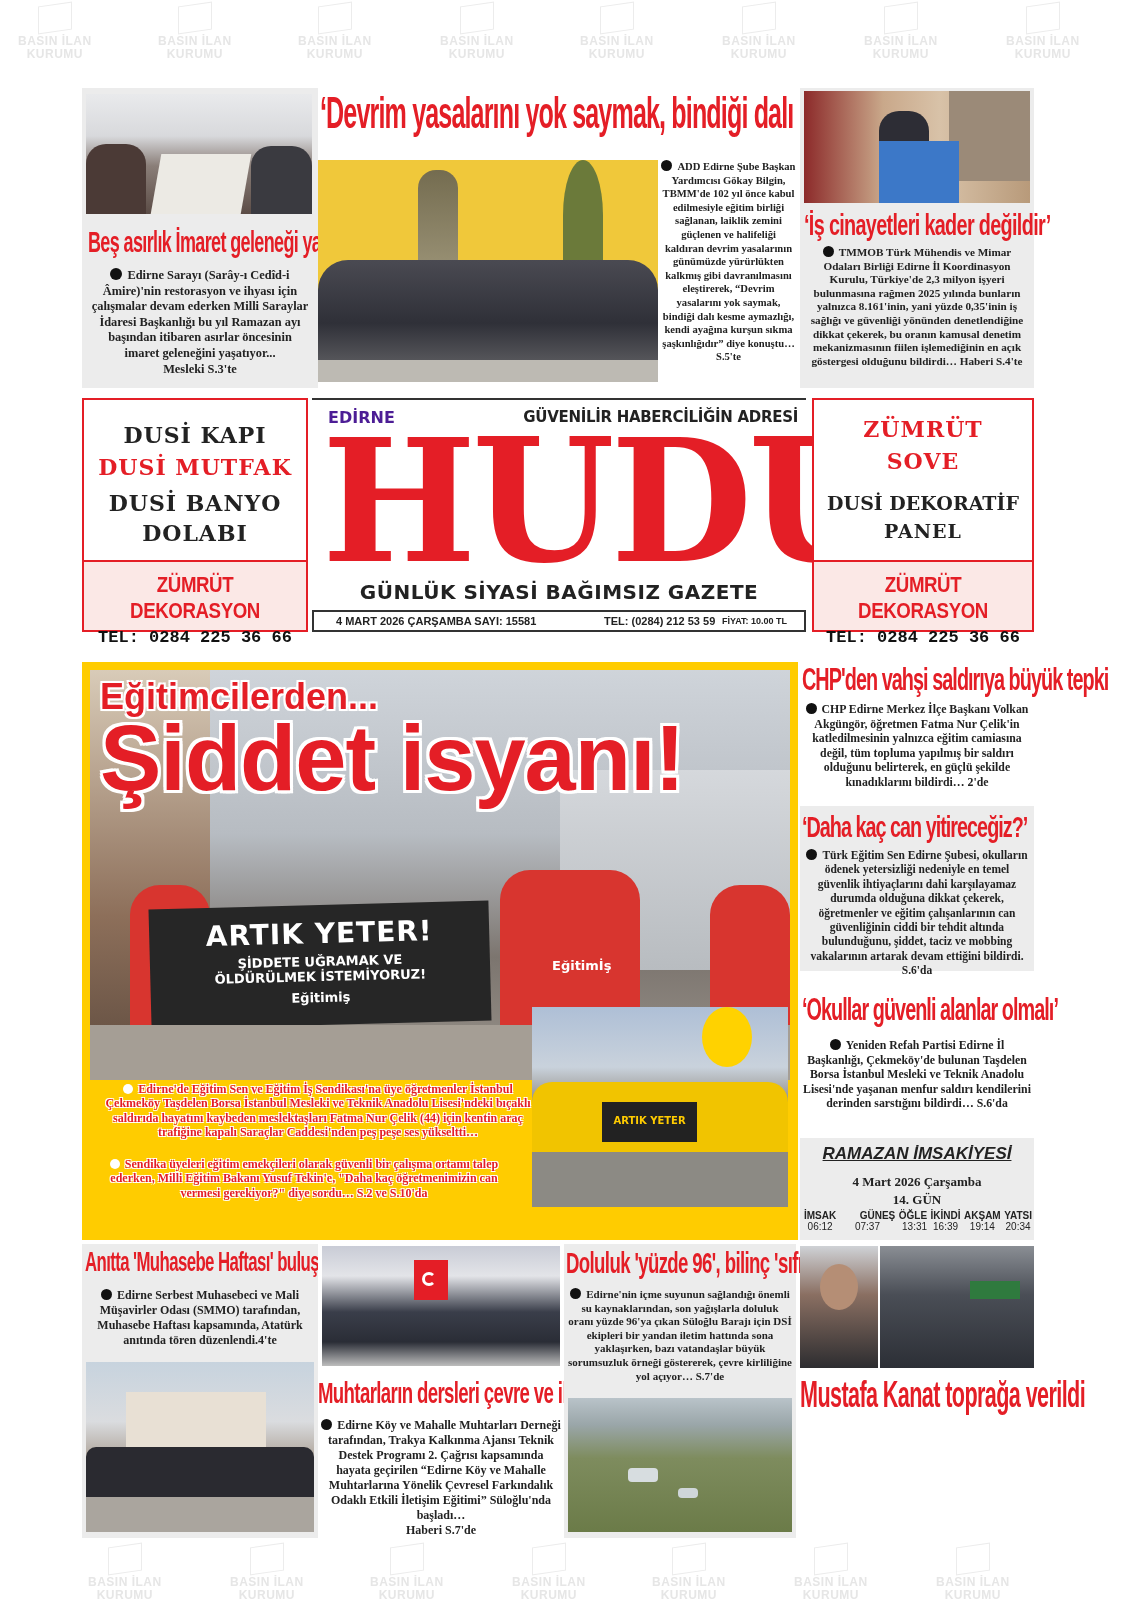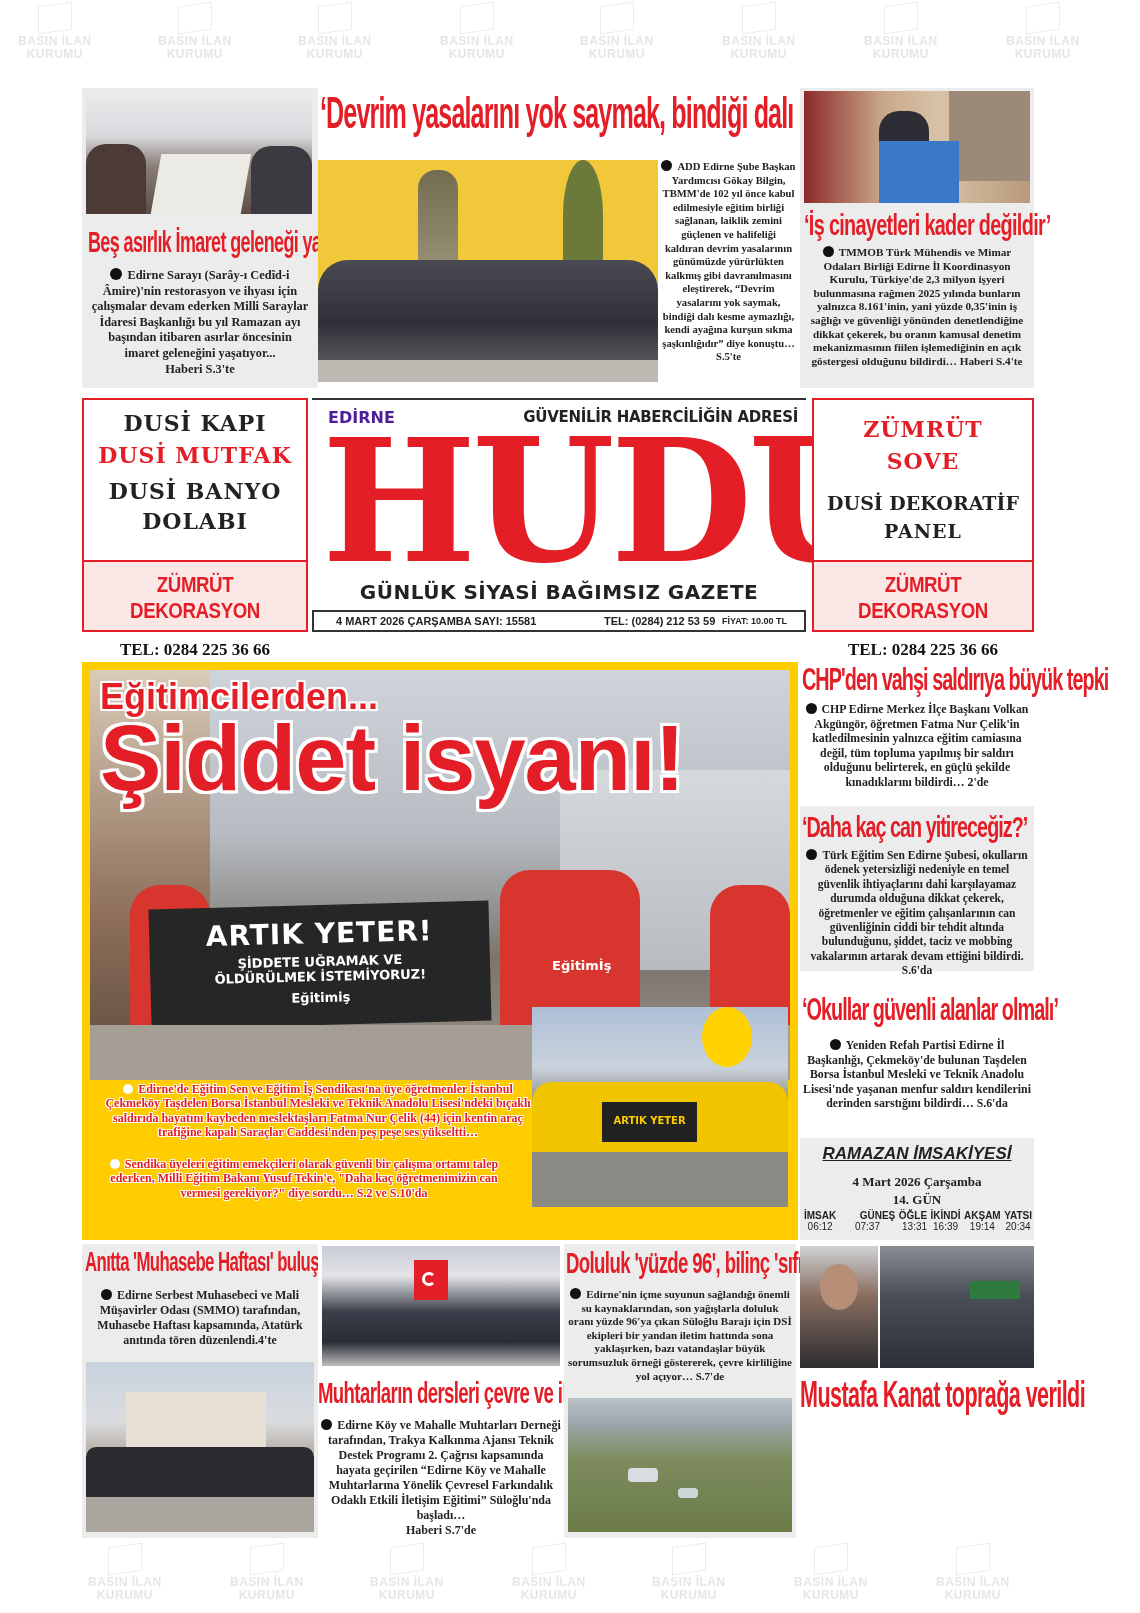--- a/index.html
+++ b/index.html
@@ -9,21 +9,21 @@
   .wm .box { width: 34px; height: 28px; border: 1px solid #ececec; margin: 0 auto 3px; transform: skewY(-8deg); }
   .panel { position: absolute; background: #ececec; }
   .photo { position: absolute; overflow: hidden; }
   .head-cond { font-family: "Liberation Sans", sans-serif; font-weight: bold; color: #e41e26; transform-origin: left top; white-space: nowrap; letter-spacing: -1px; }
   .body-text { font-family: "Liberation Serif", serif; font-weight: bold; color: #222; text-align: center; font-size: 12px; line-height: 15.6px; }
   .dot { display: inline-block; width: 12px; height: 12px; background: #111; border-radius: 50%; vertical-align: -1px; margin-right: 5px; }
   .ad-box { position: absolute; border: 2px solid #e41e26; background: #fff; }
   .ad-line { font-family: "DejaVu Serif", serif; font-weight: bold; text-align: center; letter-spacing: 1px; }
   .ad-foot { position: absolute; left: 0; right: 0; bottom: 0; height: 70px; background: #fbe8e6; border-top: 2px solid #e41e26; text-align: center; }
   .ad-foot .brand { font-family: "Liberation Sans", sans-serif; font-weight: bold; color: #e41e26; font-size: 22px; margin-top: 10px; transform: scaleX(0.85); letter-spacing: -0.5px; }
-  .ad-foot .tel { font-family: Liberation Serif, serif; font-weight: bold; color: #111; font-size: 17px; margin-top: 16px; }
+  .ad-foot .tel { font-family: Liberation Mono, monospace; font-weight: bold; color: #111; font-size: 17px; margin-top: 4px; }
   .side-title { font-family: "Liberation Sans", sans-serif; font-weight: bold; color: #e41e26; font-size: 26px; white-space: nowrap; transform-origin: left top; letter-spacing: -1.5px; }
 </style>
 </head>
 <body>
 
 <div>
   <div class="wm" style="left:18px;top:4px;">
       <div class="box"></div>
       <div>BASIN İLAN</div>
       <div>KURUMU</div>
@@ -101,21 +101,21 @@
 </div>
 
 <div class="panel" style="left:82px;top:88px;width:236px;height:300px;">
   <div class="photo" style="left:4px;top:6px;width:226px;height:120px;background:linear-gradient(180deg,#e9eaec 0%,#d8d9dc 35%,#8a7e78 60%,#5b4c46 100%);">
     <div class="abs" style="left:70px;top:60px;width:90px;height:60px;background:#eceae4;transform:skewX(-10deg);"></div>
     <div class="abs" style="left:0;top:50px;width:60px;height:70px;background:#4b3a36;border-radius:20px 20px 0 0;"></div>
     <div class="abs" style="left:165px;top:52px;width:61px;height:68px;background:#3a3a40;border-radius:20px 20px 0 0;"></div>
   </div>
   <div class="abs head-cond" style="left:6px;top:138px;font-size:29px;transform:scaleX(0.62);">Beş asırlık İmaret geleneği yaşıyor</div>
   <div class="abs body-text" style="left:8px;top:180px;width:220px;font-size:12.4px;">
-    <span class="dot"></span><span>Edirne Sarayı (Sarây-ı Cedîd-i Âmire)'nin restorasyon ve ihyası için çalışmalar devam ederken Milli Saraylar İdaresi Başkanlığı bu yıl Ramazan ayı başından itibaren asırlar öncesinin imaret geleneğini yaşatıyor...</span><br><span>Haberi S.3'te</span>
+    <span class="dot"></span><span>Edirne Sarayı (Sarây-ı Cedîd-i Âmire)'nin restorasyon ve ihyası için çalışmalar devam ederken Milli Saraylar İdaresi Başkanlığı bu yıl Ramazan ayı başından itibaren asırlar öncesinin imaret geleneğini yaşatıyor...</span><br><span>Mesleki S.3'te</span>
   </div>
 </div>
 
 <div class="abs" style="left:318px;top:88px;width:478px;height:300px;">
   <div class="abs head-cond" style="left:2px;top:0px;font-size:44px;transform:scaleX(0.57);letter-spacing:-1.5px;">‘Devrim yasalarını yok saymak, bindiği dalı kesmektir’</div>
   <div class="photo" style="left:0;top:72px;width:340px;height:222px;background:#f0c83a;">
     <div class="abs" style="left:100px;top:10px;width:40px;height:110px;background:linear-gradient(180deg,#555 0%,#888 100%);border-radius:18px 18px 4px 4px;opacity:.8;"></div>
     <div class="abs" style="left:245px;top:0;width:40px;height:110px;background:#6b7a3a;border-radius:50% 50% 0 0;"></div>
     <div class="abs" style="left:0;top:100px;width:340px;height:105px;background:linear-gradient(180deg,#4a4a52 0%,#2f3038 60%,#5a5a5e 100%);border-radius:30px 30px 0 0;"></div>
     <div class="abs" style="left:0;top:200px;width:340px;height:22px;background:#bdbab3;"></div>
@@ -131,21 +131,21 @@
     <div class="abs" style="left:75px;top:20px;width:50px;height:60px;background:#2d2d35;border-radius:20px 20px 0 0;"></div>
     <div class="abs" style="left:75px;top:50px;width:80px;height:62px;background:#3c78c8;"></div>
   </div>
   <div class="abs head-cond" style="left:4px;top:120px;font-size:30px;transform:scaleX(0.66);">‘İş cinayetleri kader değildir’</div>
   <div class="abs body-text" style="left:6px;top:158px;width:222px;font-size:11.2px;line-height:13.6px;">
     <span class="dot" style="width:11px;height:11px;"></span><span>TMMOB Türk Mühendis ve Mimar Odaları Birliği Edirne İl Koordinasyon Kurulu, Türkiye'de 2,3 milyon işyeri bulunmasına rağmen 2025 yılında bunların yalnızca 8.161'inin, yani yüzde 0,35'inin iş sağlığı ve güvenliği yönünden denetlendiğine dikkat çekerek, bu oranın kamusal denetim mekanizmasının fiilen işlemediğinin en açık göstergesi olduğunu bildirdi…</span> <span>Haberi S.4'te</span>
   </div>
 </div>
 
 <div class="ad-box" style="left:82px;top:398px;width:226px;height:234px;">
-  <div class="ad-line" style="font-size:22px;color:#222;margin-top:10px;">DUSİ KAPI</div>
+  <div class="ad-line" style="font-size:22px;color:#222;margin-top:22px;">DUSİ KAPI</div>
   <div class="ad-line" style="font-size:22px;color:#e41e26;margin-top:6px;">DUSİ MUTFAK</div>
   <div class="ad-line" style="font-size:22px;color:#222;margin-top:10px;">DUSİ BANYO</div>
   <div class="ad-line" style="font-size:22px;color:#222;margin-top:4px;">DOLABI</div>
   <div class="ad-foot">
     <div class="brand">ZÜMRÜT DEKORASYON</div>
     <div class="tel">TEL: 0284 225 36 66</div>
   </div>
 </div>
 
 <div class="abs" style="left:312px;top:398px;width:494px;height:236px;border-top:2px solid #333;">

